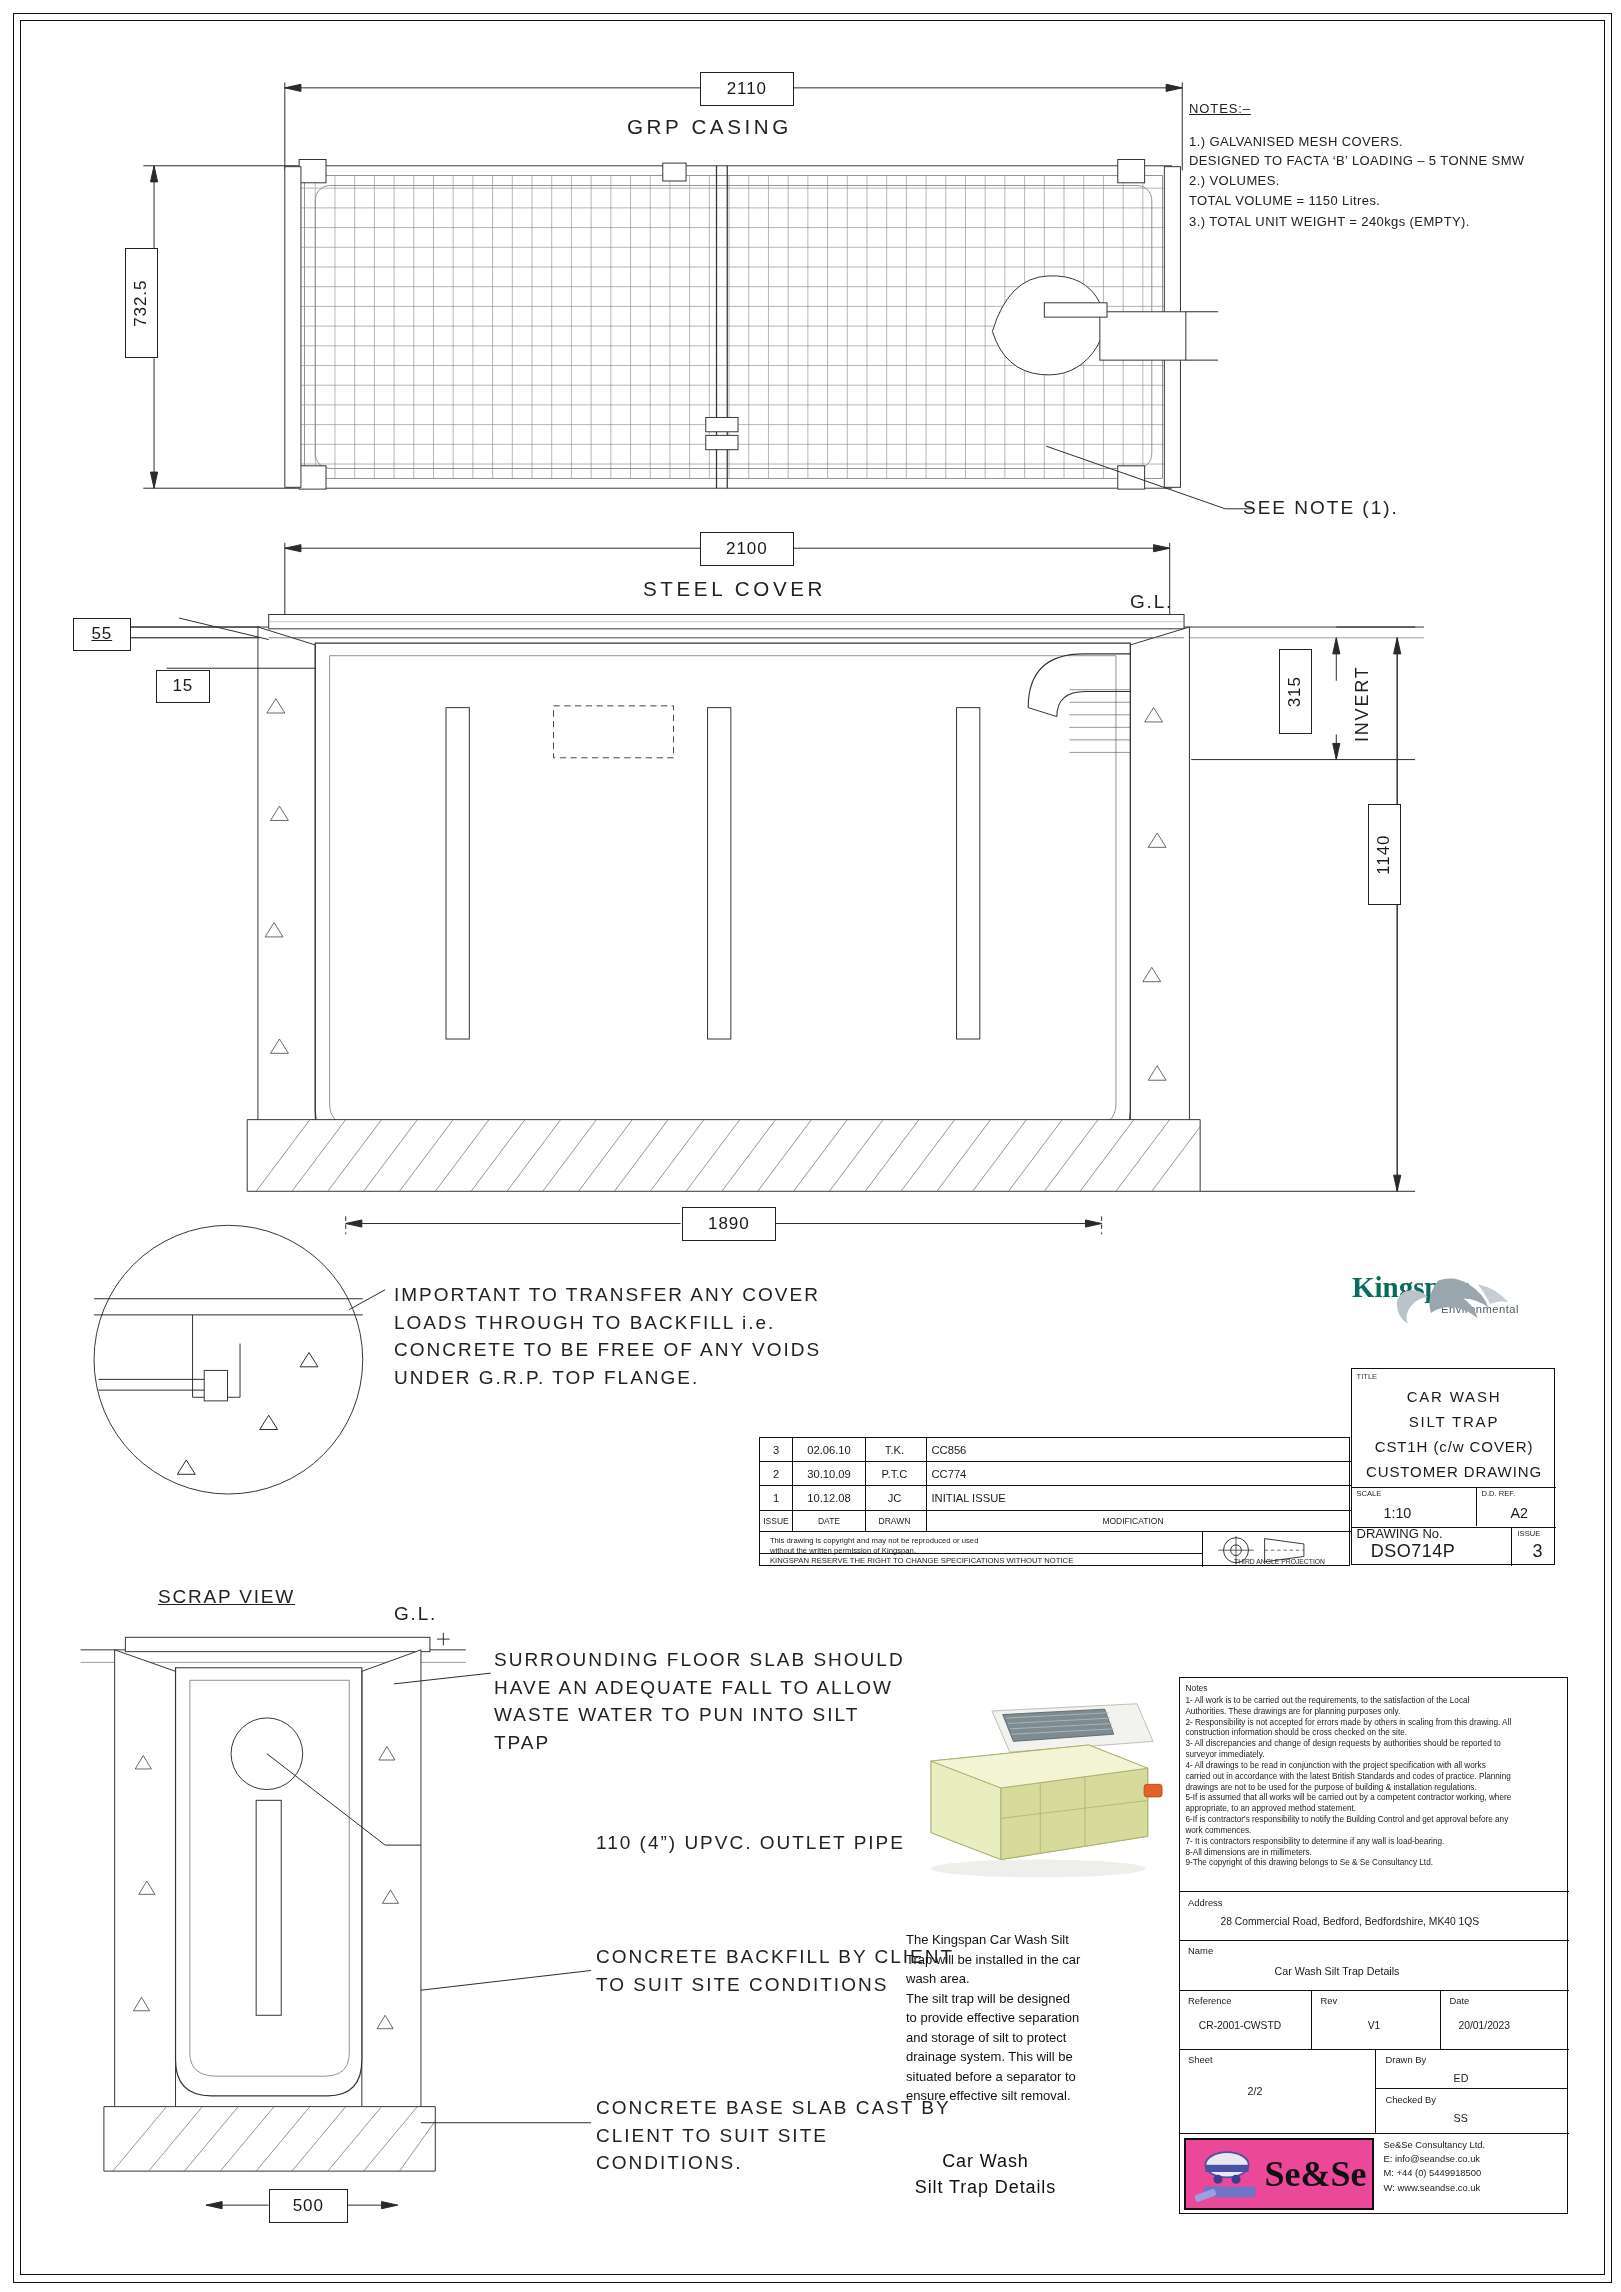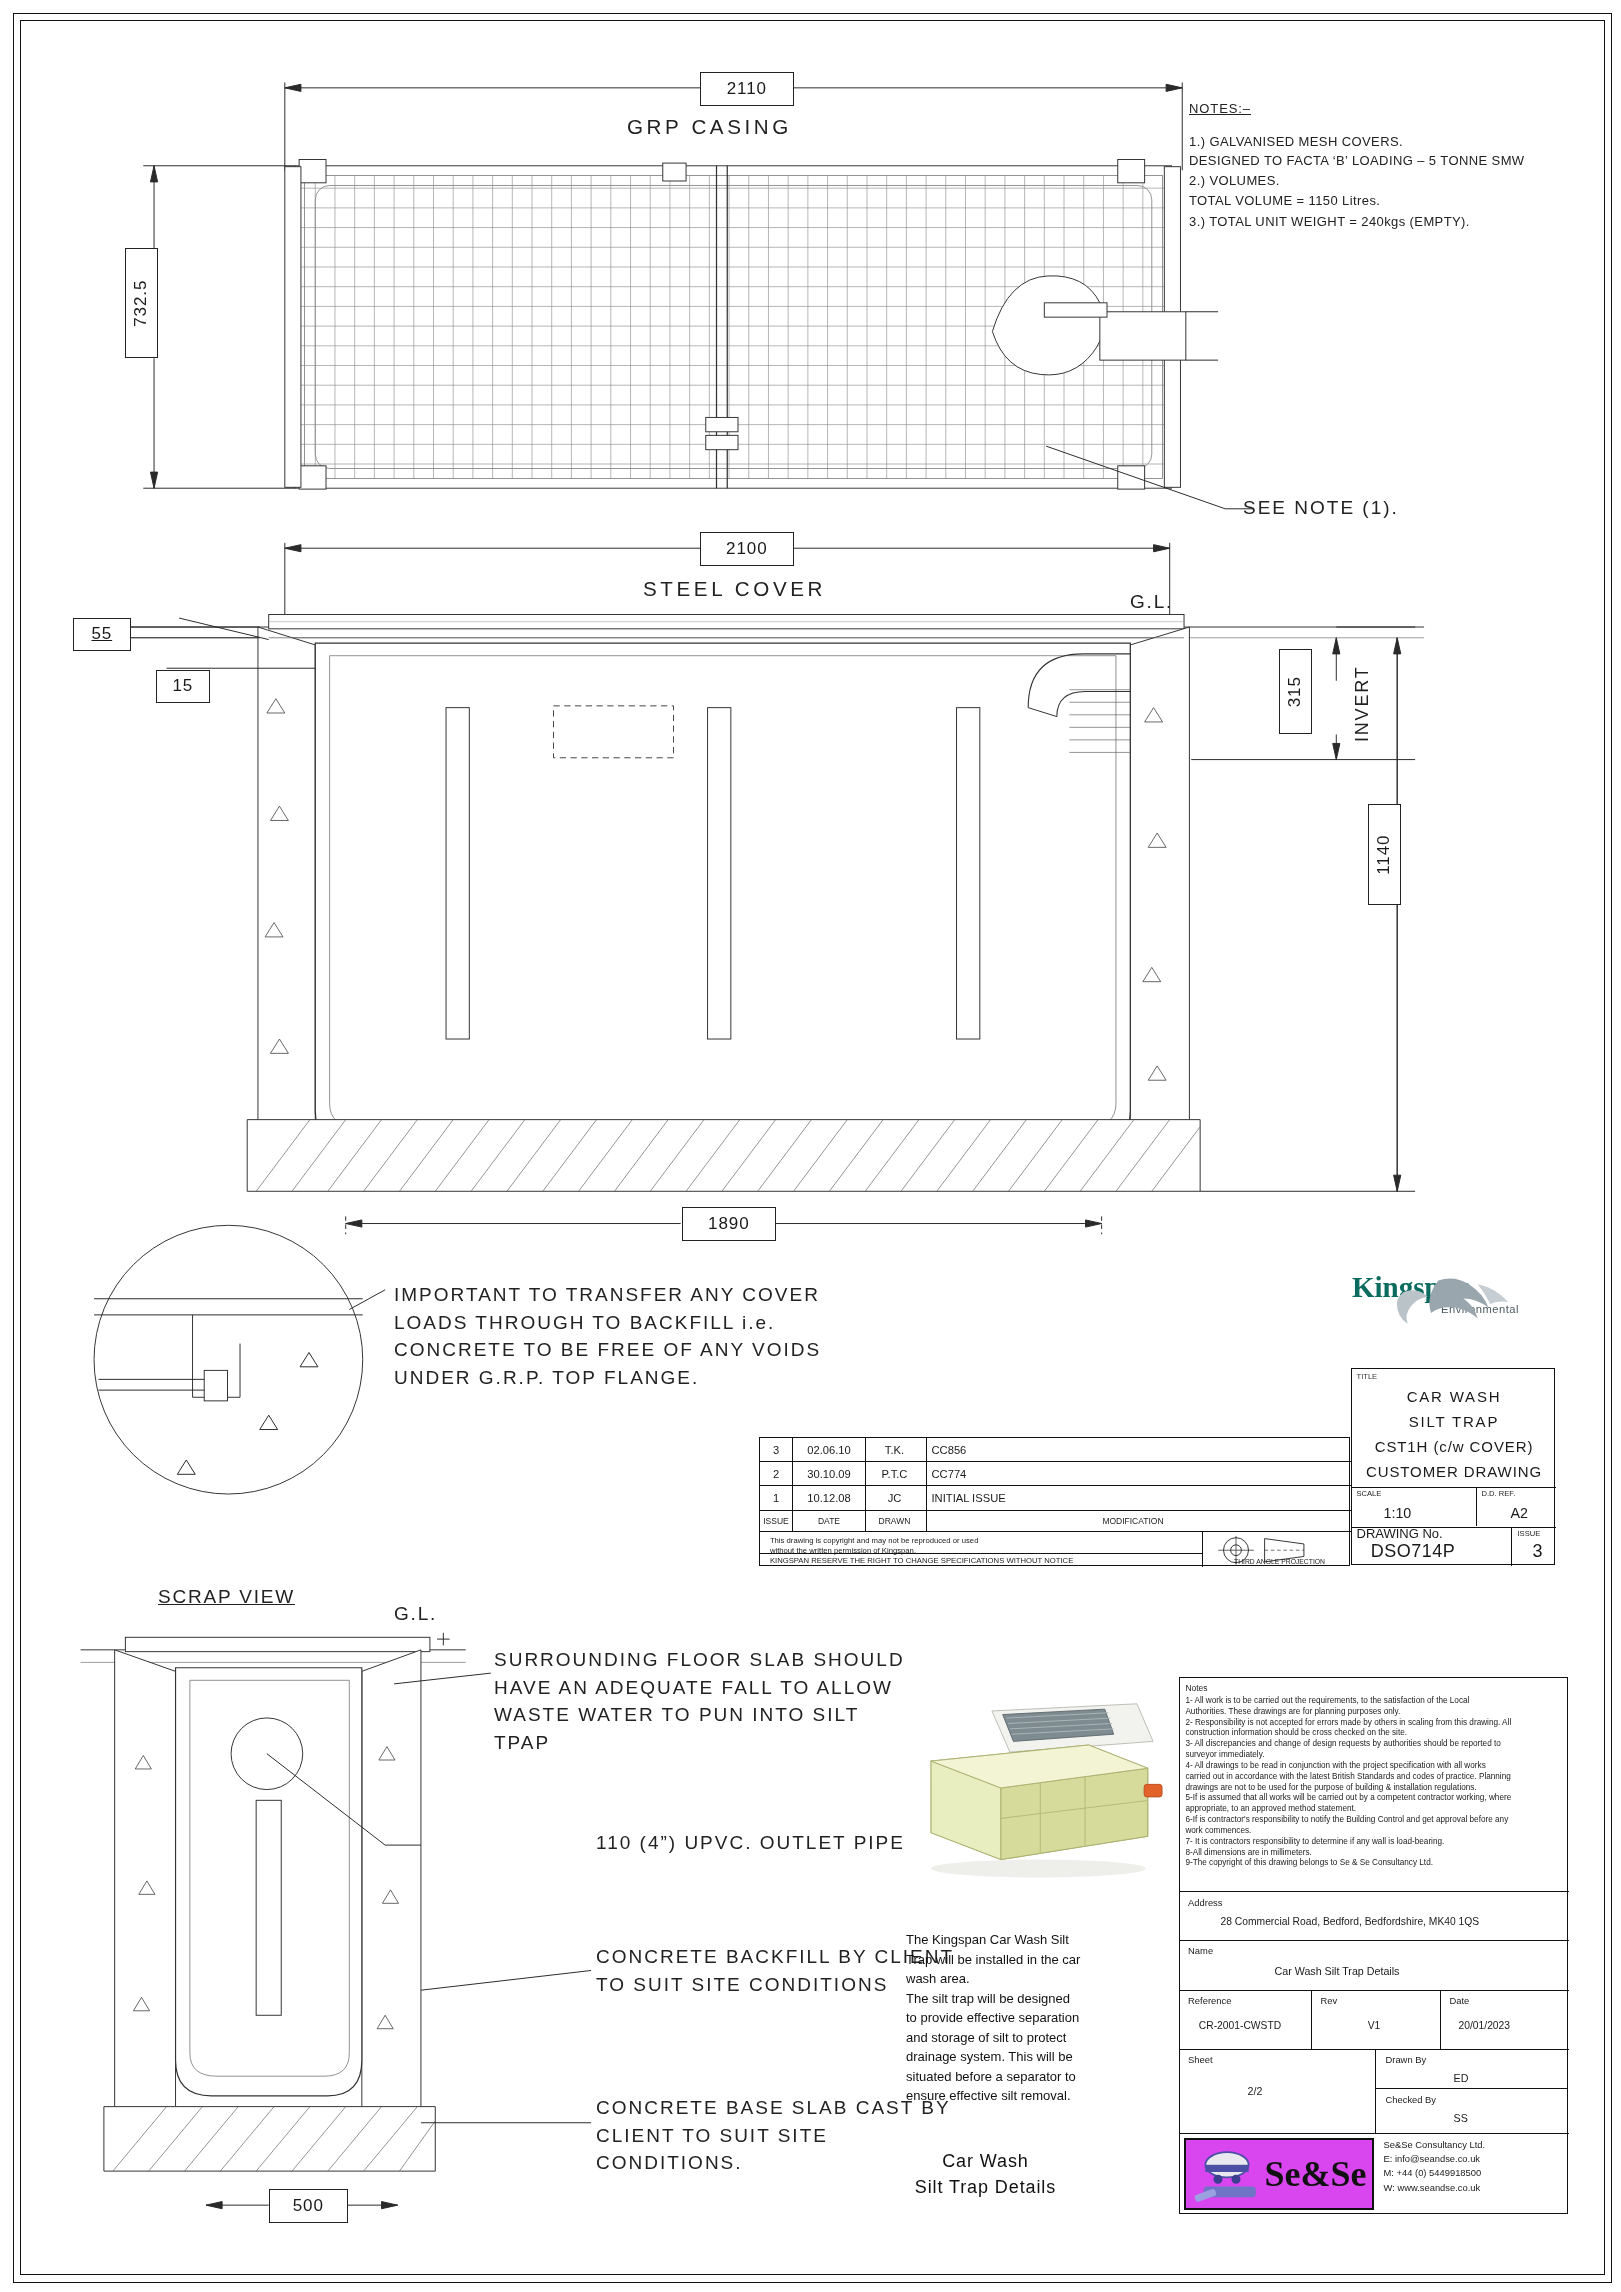--- a/index.html
+++ b/index.html
@@ -532,21 +532,21 @@
     <div class="tbcell" style="left:269px;top:392px;width:54px;height:16px;font-size:10.7px;">ED</div>
     <div class="tbcell" style="left:201px;top:414px;width:125px;height:14.3px;font-size:9.4px;">Checked By</div>
     <div class="tbcell" style="left:269px;top:432px;width:54px;height:16px;font-size:10.7px;">SS</div>
 
     <div class="tbline" style="left:0;top:455px;width:389px;height:1.1px;"></div>
     <div class="tbcell" style="left:199px;top:459px;width:197px;height:14.3px;font-size:9.4px;">Se&amp;Se Consultancy Ltd.</div>
     <div class="tbcell" style="left:199px;top:473px;width:197px;height:14.3px;font-size:9.4px;">E: info@seandse.co.uk</div>
     <div class="tbcell" style="left:199px;top:487px;width:197px;height:14.3px;font-size:9.4px;">M: +44 (0) 5449918500</div>
     <div class="tbcell" style="left:199px;top:502px;width:197px;height:14.3px;font-size:9.4px;">W: www.seandse.co.uk</div>
 
-    <div class="sese" style="left:3.6px;top:460px;width:190px;height:72px;border:2.7px solid #111;background:#d946ef;">
+    <div class="sese" style="left:3.6px;top:460px;width:190px;height:72px;border:2.7px solid #111;background:#ec4899;">
       <svg width="81" height="63" style="position:absolute;left:5.4px;top:5.4px;" viewBox="0 0 90 70">
         <ellipse cx="40" cy="22" rx="24" ry="14" fill="#e8e8ee" stroke="#4b4fa6" stroke-width="2"></ellipse>
         <rect x="16" y="22" width="48" height="8" fill="#4b4fa6"></rect>
         <circle cx="30" cy="38" r="5" fill="#3a3f8f"></circle>
         <circle cx="50" cy="38" r="5" fill="#3a3f8f"></circle>
         <rect x="14" y="46" width="58" height="12" rx="4" fill="#6f74c7"></rect>
         <rect x="4" y="52" width="24" height="8" rx="3" fill="#9aa0e0" transform="rotate(-20 16 56)"></rect>
       </svg>
       <div class="ks-text" style="position:absolute;left:79px;top:12.5px;color:#111;font-size:36px;font-family:'Liberation Serif',serif;">Se&amp;Se</div>
     </div>

